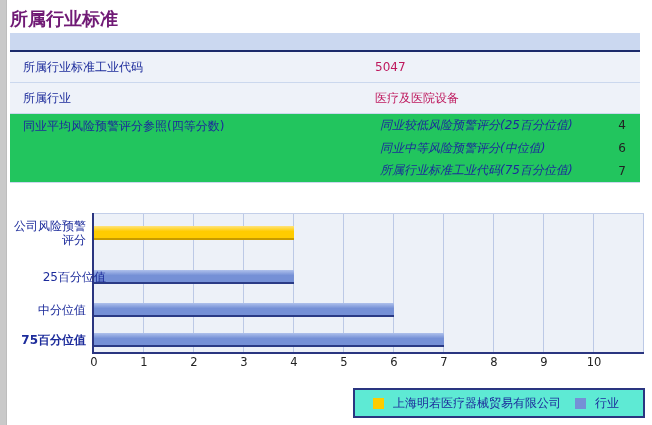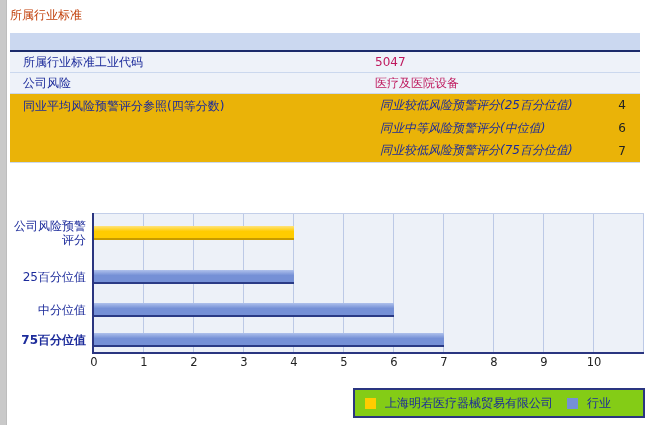--- a/index.html
+++ b/index.html
@@ -1,85 +1,85 @@
 <!DOCTYPE html>
 <html><head>
 <meta charset="utf-8">
 <style>
   * { margin:0; padding:0; box-sizing:border-box; }
   html,body { background:#fff; }
   body { font-family:"DejaVu Sans","Liberation Sans",sans-serif; }
   .page { position:relative; width:652px; height:425px; background:#ffffff; overflow:hidden; }
   .left-strip { position:absolute; left:0; top:0; width:7px; height:425px; background:#c9c9c9; border-right:1px solid #bdbdbd; }
 
-  .section-title { position:absolute; left:10px; font-size:12px; font-weight:normal; color:#c2410c; white-space:nowrap; }
+  .section-title { position:absolute; left:10px; font-size:18px; font-weight:bold; color:#701a75; white-space:nowrap; }
   .title1 { top:7px; }
   .title2 { top:186px; }
 
   
   .tbl { position:absolute; left:10px; top:33px; width:630px; font-size:12px; }
   .tbl-header { height:19px; background:#cbd8f0; border-bottom:2px solid #1b2a6b; }
-  .tbl-row { display:flex; height:21px; background:#eef2f9; border-bottom:1px solid #cbd8ee; align-items:center; }
+  .tbl-row { display:flex; height:31px; background:#eef2f9; border-bottom:1px solid #cbd8ee; align-items:center; }
   .tbl-label { width:365px; padding-left:13px; color:#1c2b9b; }
   .tbl-value { flex:1; color:#be185d; }
-  .tbl-group { display:flex; height:69px; background:#eab308; border-bottom:1px solid #cbd8ee; }
+  .tbl-group { display:flex; height:69px; background:#22c55e; border-bottom:1px solid #cbd8ee; }
   .tbl-group .tbl-label { padding-top:4px; }
   .grp-col { flex:1; display:flex; flex-direction:column; }
   .grp-line { display:flex; height:23px; align-items:center; }
   .grp-sublabel { padding-left:5px; color:#1c2b9b; flex:1;font-style:italic; }
   .grp-num { padding-right:14px; color:#222222; text-align:right; }
 
   
   .chart { position:absolute; left:0; top:205px; width:652px; height:220px; }
   .plot { position:absolute; left:94px; top:8px; width:550px; height:139px; background:#edf1f8; border-top:1px solid #c3cfe9; }
   .gridline { position:absolute; top:0; width:1px; height:139px; background:#bcc9e6; }
   .y-axis { position:absolute; left:92px; top:8px; width:2px; height:141px; background:#2a3580; }
   .x-axis { position:absolute; left:92px; top:147px; width:552px; height:2px; background:#2a3580; }
   .bar { position:absolute; left:0; height:14px; }
   .bar-company { background:linear-gradient(to bottom,#ffe37a 0%,#ffcc00 45%); border-bottom:2px solid #c79b00; }
   .bar-industry { background:linear-gradient(to bottom,#afc1ec 0%,#7590d6 45%); border-bottom:2px solid #2a3a85; }
   .cat-label { position:absolute; left:0; width:86px; text-align:right; font-size:12px; color:#1c2b9b; line-height:14px; }
   .cat-label.wrap { width:80px; left:6px; }
   .tick { position:absolute; top:150px; width:30px; margin-left:-15px; text-align:center; font-size:11.5px; color:#222222; }
   .axis-title { position:absolute; left:94px; top:162px; width:503px; text-align:right; font-size:12px; color:#1c2b9b; }
-  .legend { position:absolute; left:353px; top:183px; width:292px; height:30px; border:2px solid #2a3580; background:#84cc16; display:flex; align-items:center; padding-left:10px; }
+  .legend { position:absolute; left:353px; top:183px; width:292px; height:30px; border:2px solid #2a3580; background:#5eead4; display:flex; align-items:center; padding-left:18px; }
   .swatch { width:11px; height:11px; display:inline-block; margin-right:9px; flex:none; }
   .legend-label { font-size:12px; color:#1c2b9b; white-space:nowrap; margin-right:14px; }
 </style>
 </head>
 <body>
 
 <div class="page">
   <div class="left-strip"></div>
 
   <div class="section-title title1">所属行业标准</div>
 
   <div class="tbl">
     <div class="tbl-header"></div>
     <div class="tbl-row">
       <div class="tbl-label">所属行业标准工业代码</div>
       <div class="tbl-value">5047</div>
     </div>
     <div class="tbl-row">
-      <div class="tbl-label">公司风险</div>
+      <div class="tbl-label">所属行业</div>
       <div class="tbl-value">医疗及医院设备</div>
     </div>
     <div class="tbl-group">
       <div class="tbl-label">同业平均风险预警评分参照(四等分数)</div>
       <div class="grp-col">
         <div class="grp-line">
           <div class="grp-sublabel">同业较低风险预警评分(25百分位值)</div>
           <div class="grp-num">4</div>
         </div>
         <div class="grp-line">
           <div class="grp-sublabel">同业中等风险预警评分(中位值)</div>
           <div class="grp-num">6</div>
         </div>
         <div class="grp-line">
-          <div class="grp-sublabel">同业较低风险预警评分(75百分位值)</div>
+          <div class="grp-sublabel">所属行业标准工业代码(75百分位值)</div>
           <div class="grp-num">7</div>
         </div>
       </div>
     </div>
   </div>
 
 
   <div class="chart">
     <div class="plot" id="plot">
         <div class="gridline" style="left: 49px;"></div>
@@ -95,21 +95,21 @@
         <div class="gridline" style="left: 549px;"></div>
         <div class="bar bar-company" style="top: 12px; width: 200px;"></div>
         <div class="bar bar-industry" style="top: 56px; width: 200px;"></div>
         <div class="bar bar-industry" style="top: 89px; width: 300px;"></div>
         <div class="bar bar-industry" style="top: 119px; width: 350px;"></div>
       </div>
     <div class="y-axis"></div>
     <div class="x-axis"></div>
     <div id="cat-labels">
         <div class="cat-label wrap" style="top: 14px; text-align: right;">公司风险预警评分</div>
-        <div class="cat-label" style="top: 65px;">25百分位值</div>
+        <div class="cat-label" style="top: 65px; margin-left: 20px;">25百分位值</div>
         <div class="cat-label" style="top: 98px;">中分位值</div>
         <div class="cat-label" style="top: 128px; font-weight: bold;">75百分位值</div>
       </div>
     <div id="ticks">
         <div class="tick" style="left: 94px;">0</div>
         <div class="tick" style="left: 144px;">1</div>
         <div class="tick" style="left: 194px;">2</div>
         <div class="tick" style="left: 244px;">3</div>
         <div class="tick" style="left: 294px;">4</div>
         <div class="tick" style="left: 344px;">5</div>

